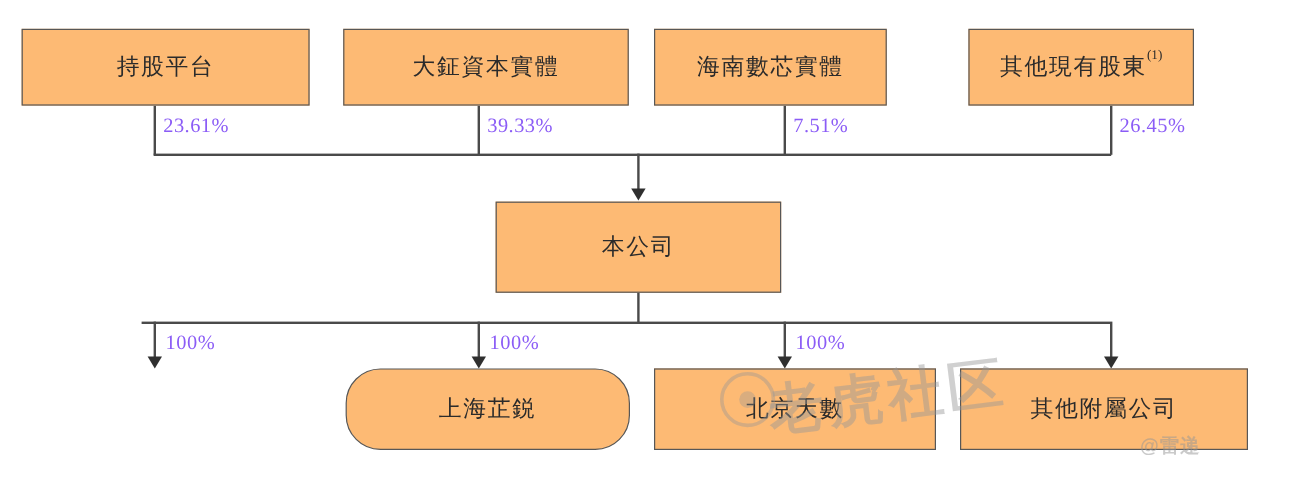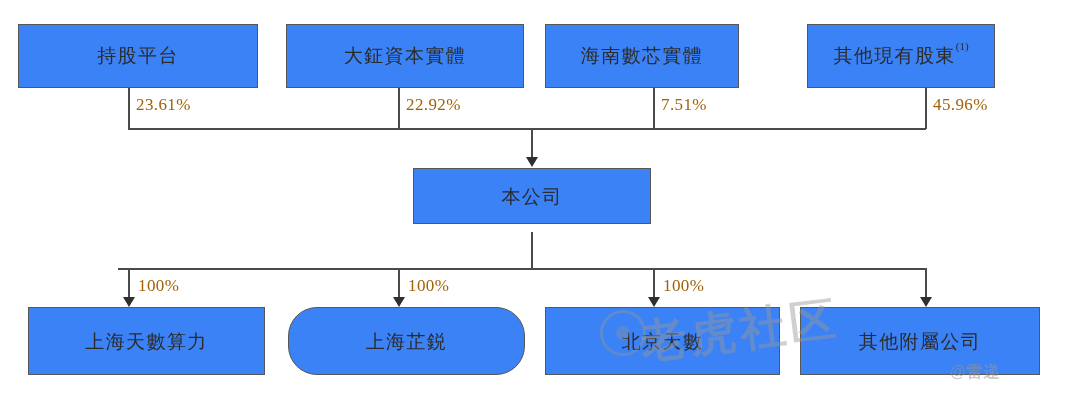--- a/index.html
+++ b/index.html
@@ -12,21 +12,21 @@
     width:1080px;
     height:402px;
     background:#ffffff;
     overflow:hidden;
   }
   
   .node{
     position:absolute;
     box-sizing:border-box;
     border:1.6px solid #575757;
-    background:#3b82f6;
+    background:#fdba74;
     display:flex;
     align-items:center;
     justify-content:center;
     color:#2b2b2b;
     font-size:19px;
     letter-spacing:1.4px;
     line-height:1;
     z-index:4;
   }
   .node .label{display:inline-block;position:relative;white-space:nowrap;}
@@ -54,21 +54,21 @@
     position:absolute;
     width:0;height:0;
     border-left:6px solid transparent;
     border-right:6px solid transparent;
     border-top:10px solid #2f2f2f;
     z-index:3;
   }
   .pct{
     position:absolute;
     font-size:17px;
-    color:#a16207;
+    color:#8b5cf6;
     letter-spacing:0.4px;
     white-space:nowrap;
     z-index:5;
   }
   
   .wm-main{
     position:absolute;
     left:640px;
     top:300px;
     font-size:46px;
@@ -142,30 +142,30 @@
       <span>其他現有股東</span><span class="sup">(1)</span>
     </span>
   </div>
 
   <div class="vline" style="left:128px; top:88px; height:41px;"></div>
   <div class="vline" style="left:398px; top:88px; height:41px;"></div>
   <div class="vline" style="left:653px; top:88px; height:41px;"></div>
   <div class="vline" style="left:925px; top:88px; height:41px;"></div>
 
   <div class="pct" style="left:136px; top:95px;">23.61%</div>
-  <div class="pct" style="left:406px; top:95px;">22.92%</div>
+  <div class="pct" style="left:406px; top:95px;">39.33%</div>
   <div class="pct" style="left:661px; top:95px;">7.51%</div>
-  <div class="pct" style="left:933px; top:95px;">45.96%</div>
+  <div class="pct" style="left:933px; top:95px;">26.45%</div>
 
   <div class="hline" style="left:128px; top:128px; width:798px;"></div>
 
   <div class="vline" style="left:531px; top:128px; height:30px;"></div>
   <div class="arrow" style="left:526px; top:157px;"></div>
 
-  <div class="node" style="left:413px; top:168px; width:238px; height:56px;">
+  <div class="node" style="left:413px; top:168px; width:238px; height:76px;">
     <span class="label">
       <span>本公司</span>
     </span>
   </div>
 
   <div class="vline" style="left:531px; top:232px; height:37px;"></div>
 
   <div class="hline" style="left:118px; top:268px; width:807px;"></div>
 
   <div class="vline" style="left:128px; top:268px; height:30px;"></div>
@@ -178,23 +178,20 @@
   <div class="arrow" style="left:648px; top:297px;"></div>
 
   <div class="vline" style="left:925px; top:268px; height:30px;"></div>
   <div class="arrow" style="left:920px; top:297px;"></div>
 
   <div class="pct" style="left:138px; top:276px;">100%</div>
   <div class="pct" style="left:408px; top:276px;">100%</div>
   <div class="pct" style="left:663px; top:276px;">100%</div>
   <div class="pct" style="left:935px; top:276px;"></div>
 
-  <div class="node" style="left:28px;  top:307px; width:237px; height:68px;">
-    <span class="label">上海天數算力</span>
-  </div>
 
   <div class="node" style="left:288px; top:307px; width:237px; height:68px;border-radius:29px;">
     <span class="label">上海芷鋭</span>
   </div>
 
   <div class="node" style="left:545px; top:307px; width:235px; height:68px;">
     <span class="label">北京天數</span>
   </div>
 
   <div class="node" style="left:800px; top:307px; width:240px; height:68px;">

